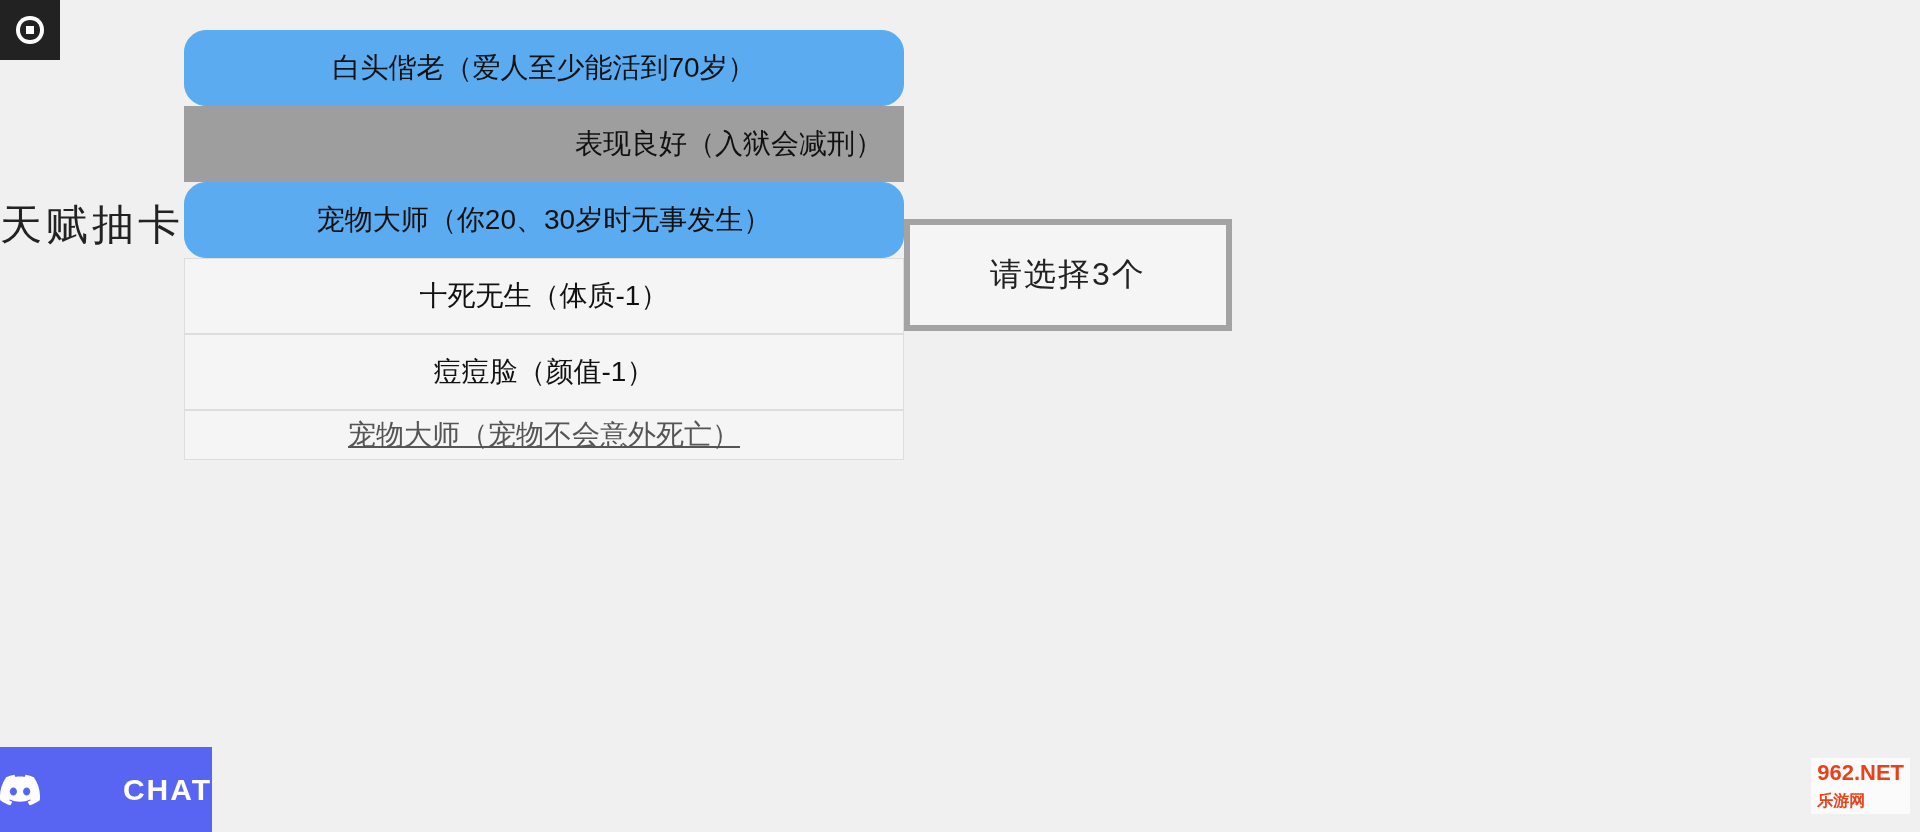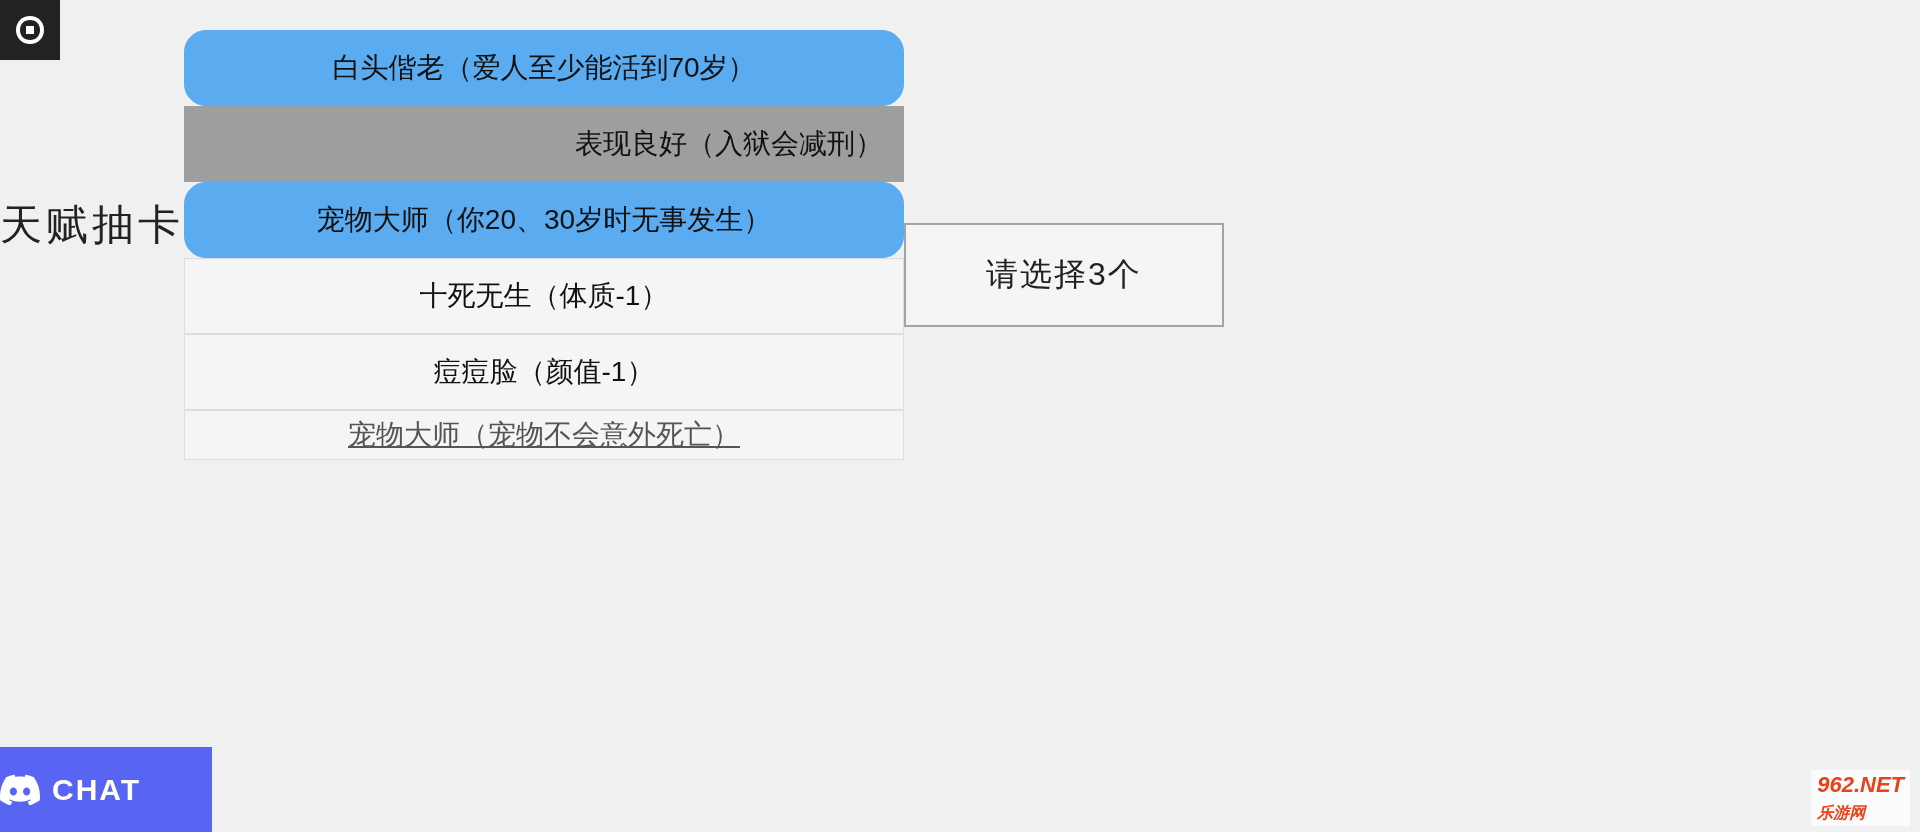--- a/index.html
+++ b/index.html
@@ -80,36 +80,36 @@
       justify-content: center;
       text-decoration: underline;
     }
 
     .action-button {
       margin-top: 60px;
       padding: 28px 80px;
       font-size: 32px;
       font-family: "Microsoft YaHei", "SimHei", sans-serif;
       background-color: #f5f5f5;
-      border: 2px solid #a3a3a3;
+      border: 6px solid #a3a3a3;
       cursor: pointer;
       color: #222;
       letter-spacing: 2px;
     }
 
     .chat-button {
       position: absolute;
       bottom: 0;
       left: 0;
       width: 212px;
       height: 85px;
       background-color: #5865f2;
       display: flex;
       align-items: center;
-      justify-content: flex-start;
+      justify-content: space-between;
       gap: 12px;
       cursor: pointer;
     }
 
     .chat-button-label {
       color: white;
       font-size: 30px;
       font-weight: bold;
       letter-spacing: 2px;
     }
@@ -126,29 +126,28 @@
       width: 60px;
       height: 60px;
       background-color: #222;
       display: flex;
       align-items: center;
       justify-content: center;
     }
 
     .watermark {
       position: absolute;
-      bottom: 6px;
+      bottom: 18px;
       right: 10px;
       font-size: 22px;
       color: #e8421a;
       font-weight: bold;
       font-family: Arial, sans-serif;
       background: rgba(255,255,255,0.7);
       padding: 2px 6px;
-      font-style: italic;
     }
 
     .watermark-sub {
       font-size: 16px;
       color: #e8421a;
     }
   </style>
 </head>
 <body>
 

